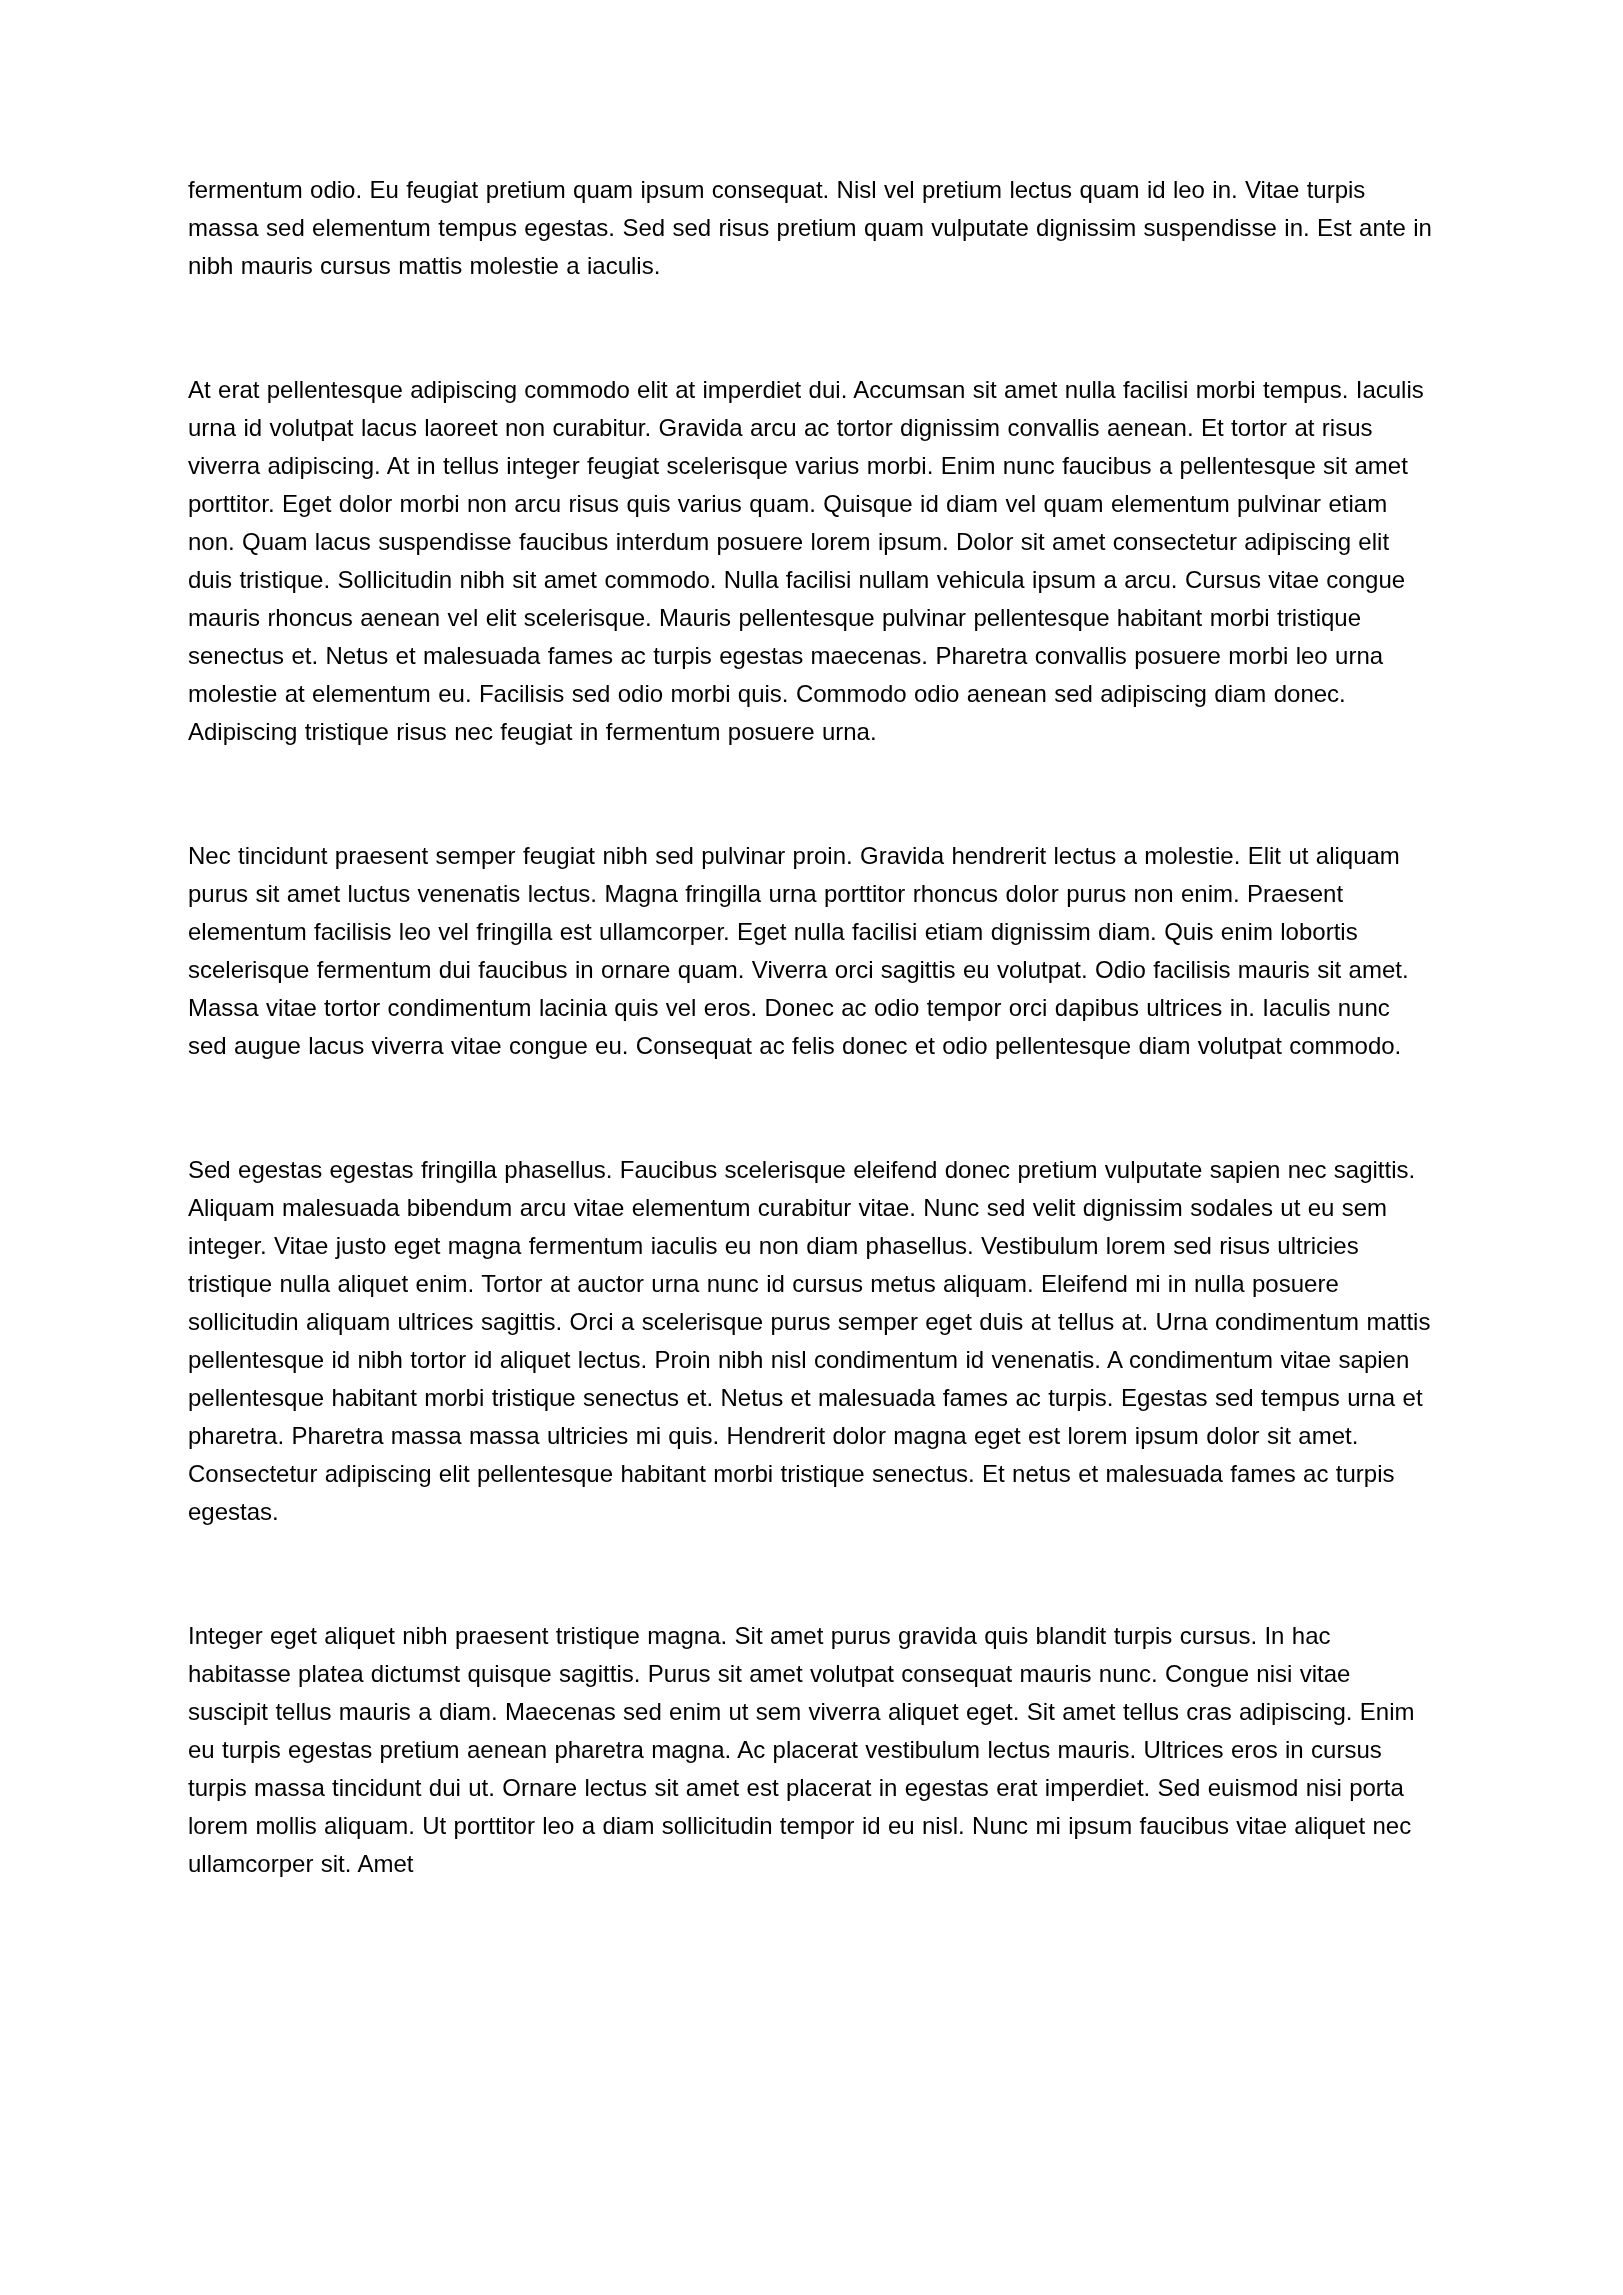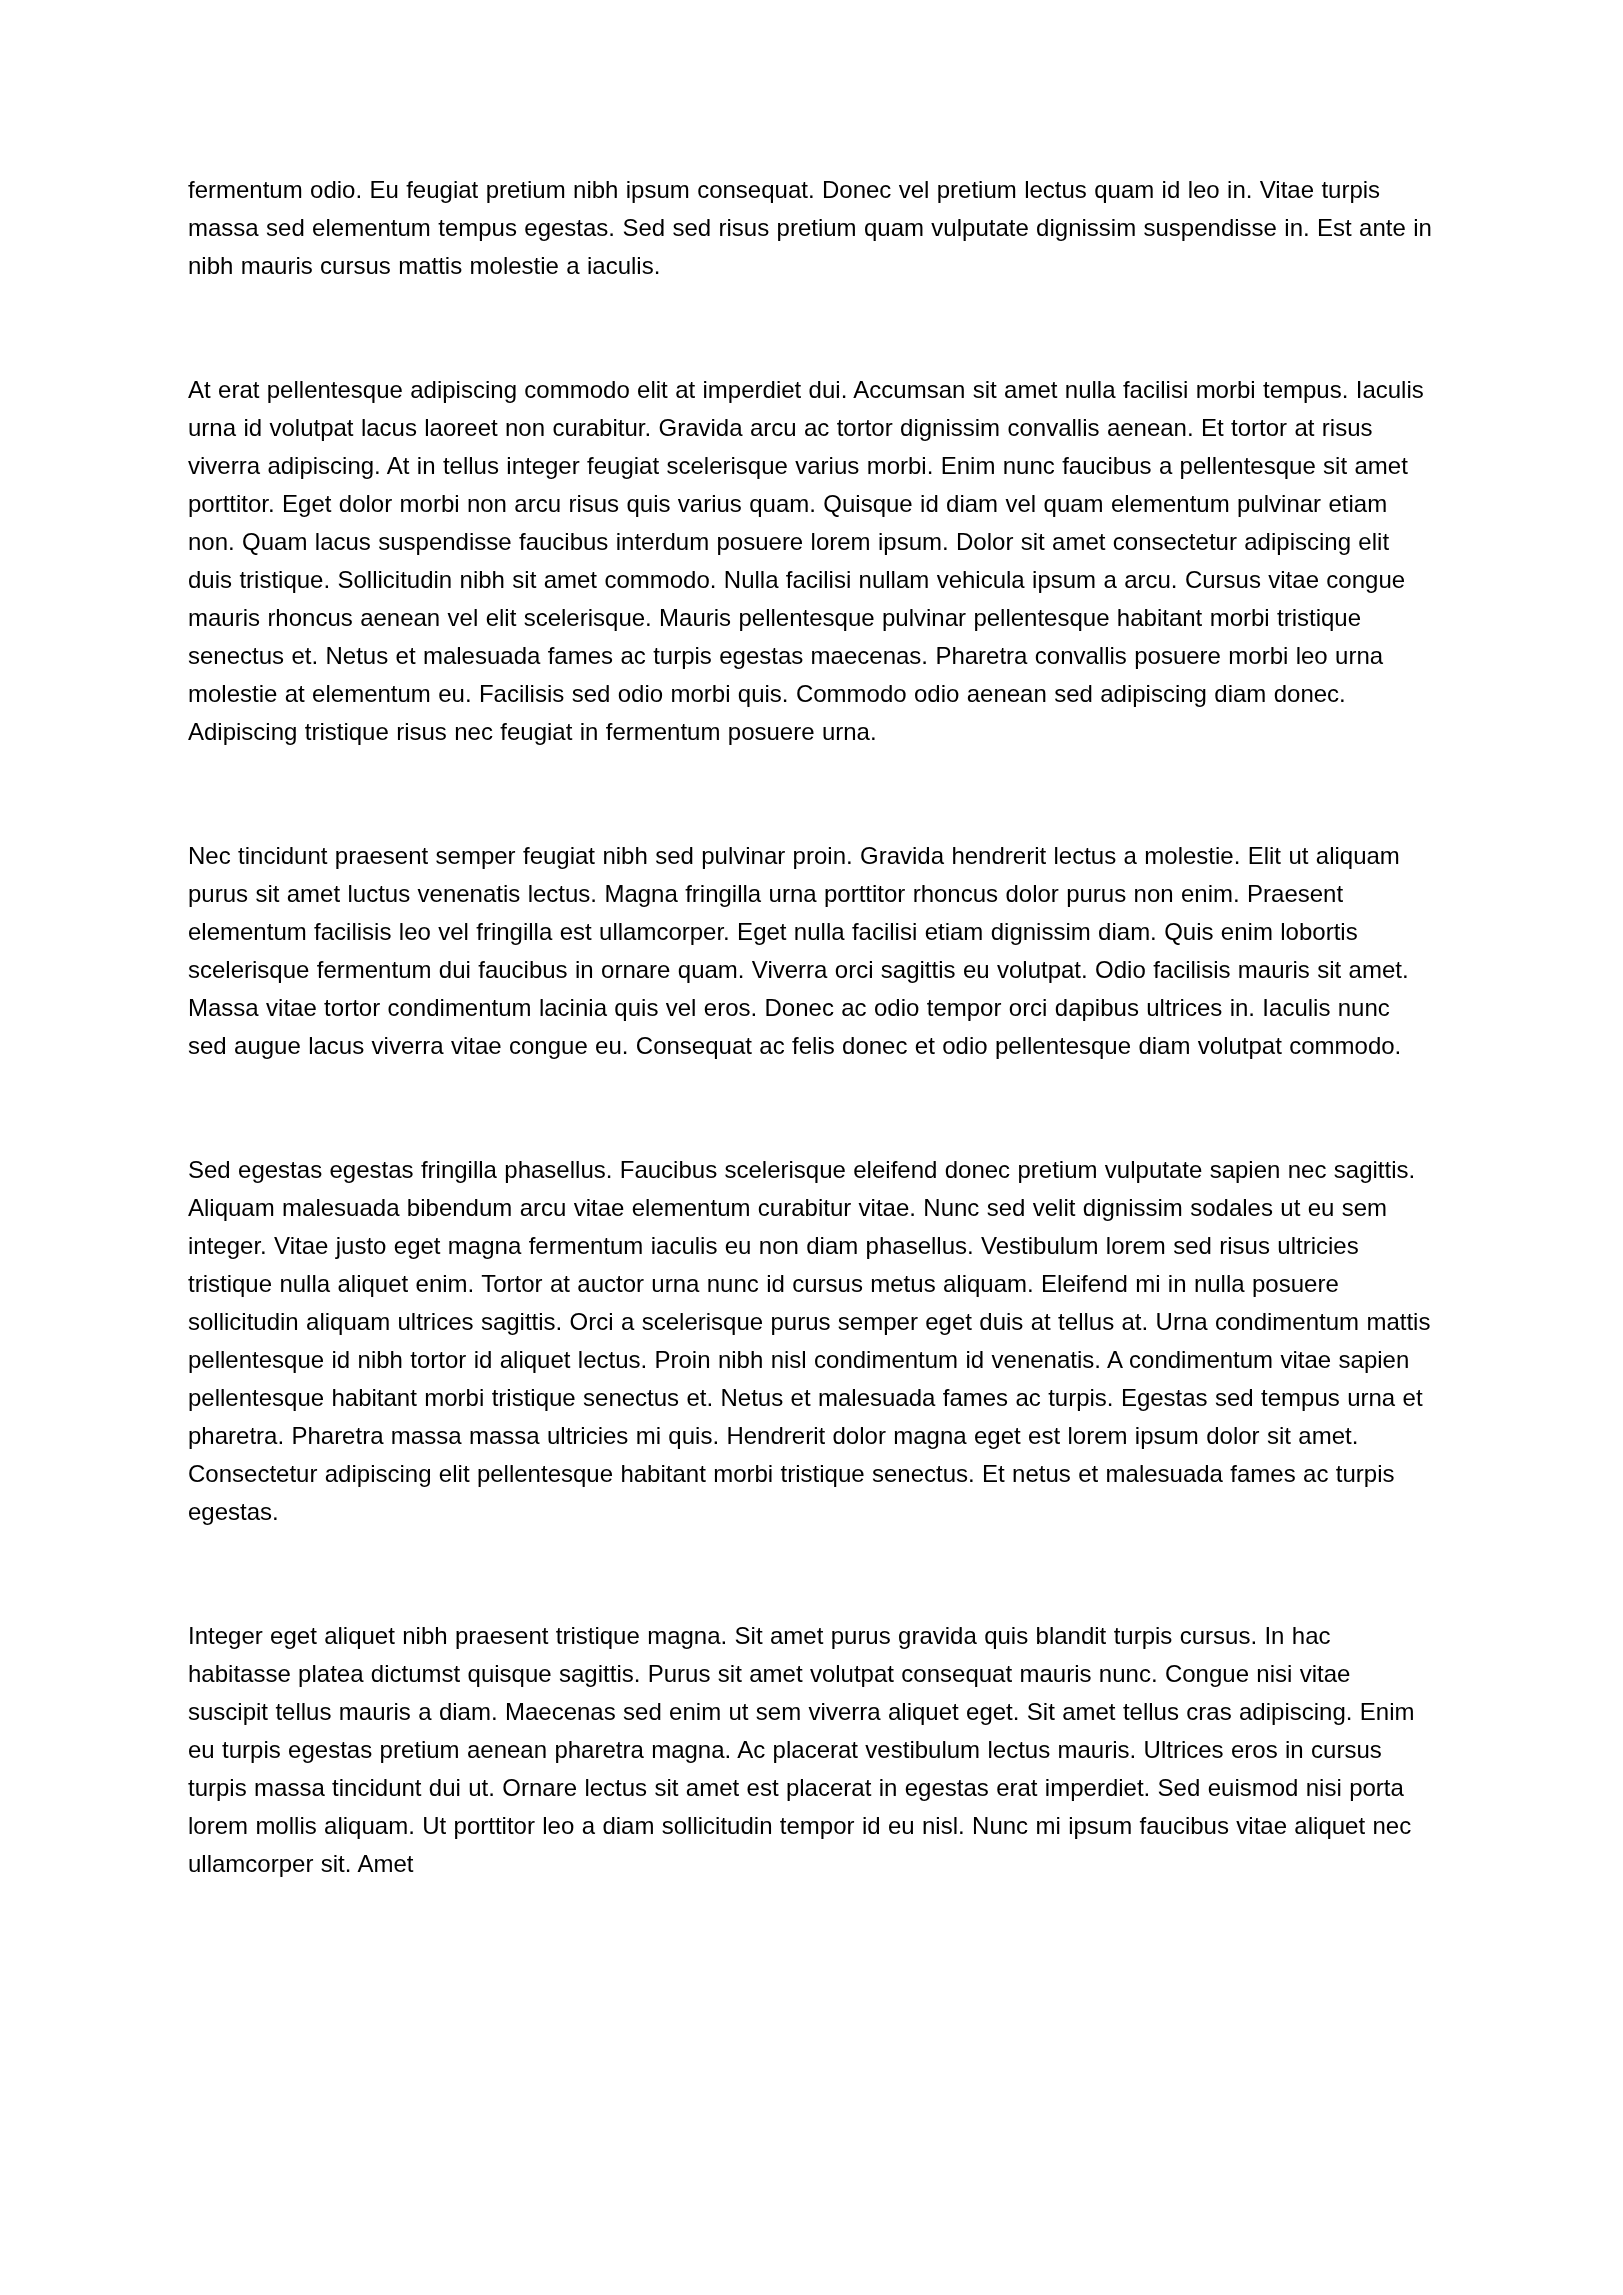--- a/index.html
+++ b/index.html
@@ -29,20 +29,20 @@
     color: #000000;
     text-align: left;
     word-spacing: 0.7px;
   }
 </style>
 </head>
 <body>
 
 <div class="page">
   <div class="text-block">
-      <p class="para">fermentum odio. Eu feugiat pretium nibh ipsum consequat. Donec vel pretium lectus quam id leo in. Vitae turpis massa sed elementum tempus egestas. Sed sed risus pretium quam vulputate dignissim suspendisse in. Est ante in nibh mauris cursus mattis molestie a iaculis.</p>
+      <p class="para">fermentum odio. Eu feugiat pretium quam ipsum consequat. Nisl vel pretium lectus quam id leo in. Vitae turpis massa sed elementum tempus egestas. Sed sed risus pretium quam vulputate dignissim suspendisse in. Est ante in nibh mauris cursus mattis molestie a iaculis.</p>
       <p class="para">At erat pellentesque adipiscing commodo elit at imperdiet dui. Accumsan sit amet nulla facilisi morbi tempus. Iaculis urna id volutpat lacus laoreet non curabitur. Gravida arcu ac tortor dignissim convallis aenean. Et tortor at risus viverra adipiscing. At in tellus integer feugiat scelerisque varius morbi. Enim nunc faucibus a pellentesque sit amet porttitor. Eget dolor morbi non arcu risus quis varius quam. Quisque id diam vel quam elementum pulvinar etiam non. Quam lacus suspendisse faucibus interdum posuere lorem ipsum. Dolor sit amet consectetur adipiscing elit duis tristique. Sollicitudin nibh sit amet commodo. Nulla facilisi nullam vehicula ipsum a arcu. Cursus vitae congue mauris rhoncus aenean vel elit scelerisque. Mauris pellentesque pulvinar pellentesque habitant morbi tristique senectus et. Netus et malesuada fames ac turpis egestas maecenas. Pharetra convallis posuere morbi leo urna molestie at elementum eu. Facilisis sed odio morbi quis. Commodo odio aenean sed adipiscing diam donec. Adipiscing tristique risus nec feugiat in fermentum posuere urna.</p>
       <p class="para">Nec tincidunt praesent semper feugiat nibh sed pulvinar proin. Gravida hendrerit lectus a molestie. Elit ut aliquam purus sit amet luctus venenatis lectus. Magna fringilla urna porttitor rhoncus dolor purus non enim. Praesent elementum facilisis leo vel fringilla est ullamcorper. Eget nulla facilisi etiam dignissim diam. Quis enim lobortis scelerisque fermentum dui faucibus in ornare quam. Viverra orci sagittis eu volutpat. Odio facilisis mauris sit amet. Massa vitae tortor condimentum lacinia quis vel eros. Donec ac odio tempor orci dapibus ultrices in. Iaculis nunc sed augue lacus viverra vitae congue eu. Consequat ac felis donec et odio pellentesque diam volutpat commodo.</p>
       <p class="para">Sed egestas egestas fringilla phasellus. Faucibus scelerisque eleifend donec pretium vulputate sapien nec sagittis. Aliquam malesuada bibendum arcu vitae elementum curabitur vitae. Nunc sed velit dignissim sodales ut eu sem integer. Vitae justo eget magna fermentum iaculis eu non diam phasellus. Vestibulum lorem sed risus ultricies tristique nulla aliquet enim. Tortor at auctor urna nunc id cursus metus aliquam. Eleifend mi in nulla posuere sollicitudin aliquam ultrices sagittis. Orci a scelerisque purus semper eget duis at tellus at. Urna condimentum mattis pellentesque id nibh tortor id aliquet lectus. Proin nibh nisl condimentum id venenatis. A condimentum vitae sapien pellentesque habitant morbi tristique senectus et. Netus et malesuada fames ac turpis. Egestas sed tempus urna et pharetra. Pharetra massa massa ultricies mi quis. Hendrerit dolor magna eget est lorem ipsum dolor sit amet. Consectetur adipiscing elit pellentesque habitant morbi tristique senectus. Et netus et malesuada fames ac turpis egestas.</p>
       <p class="para">Integer eget aliquet nibh praesent tristique magna. Sit amet purus gravida quis blandit turpis cursus. In hac habitasse platea dictumst quisque sagittis. Purus sit amet volutpat consequat mauris nunc. Congue nisi vitae suscipit tellus mauris a diam. Maecenas sed enim ut sem viverra aliquet eget. Sit amet tellus cras adipiscing. Enim eu turpis egestas pretium aenean pharetra magna. Ac placerat vestibulum lectus mauris. Ultrices eros in cursus turpis massa tincidunt dui ut. Ornare lectus sit amet est placerat in egestas erat imperdiet. Sed euismod nisi porta lorem mollis aliquam. Ut porttitor leo a diam sollicitudin tempor id eu nisl. Nunc mi ipsum faucibus vitae aliquet nec ullamcorper sit. Amet</p>
     </div>
 </div>
 
 
 </body></html>

